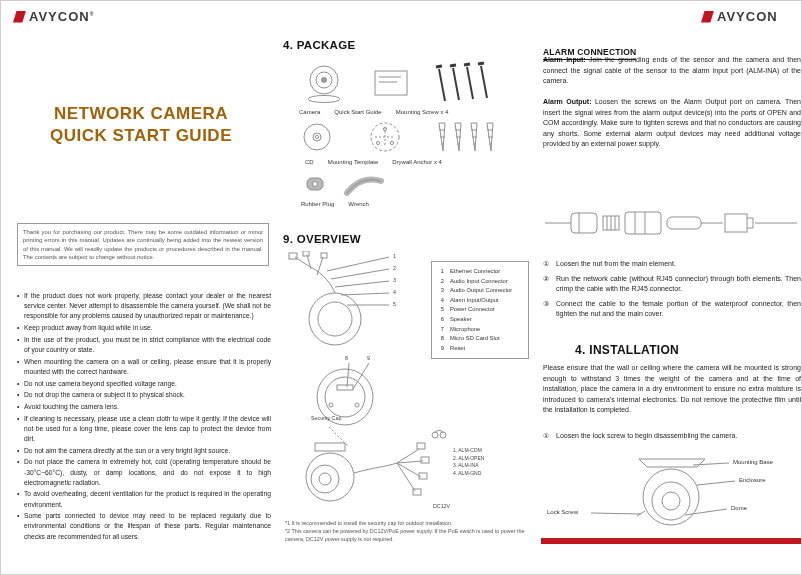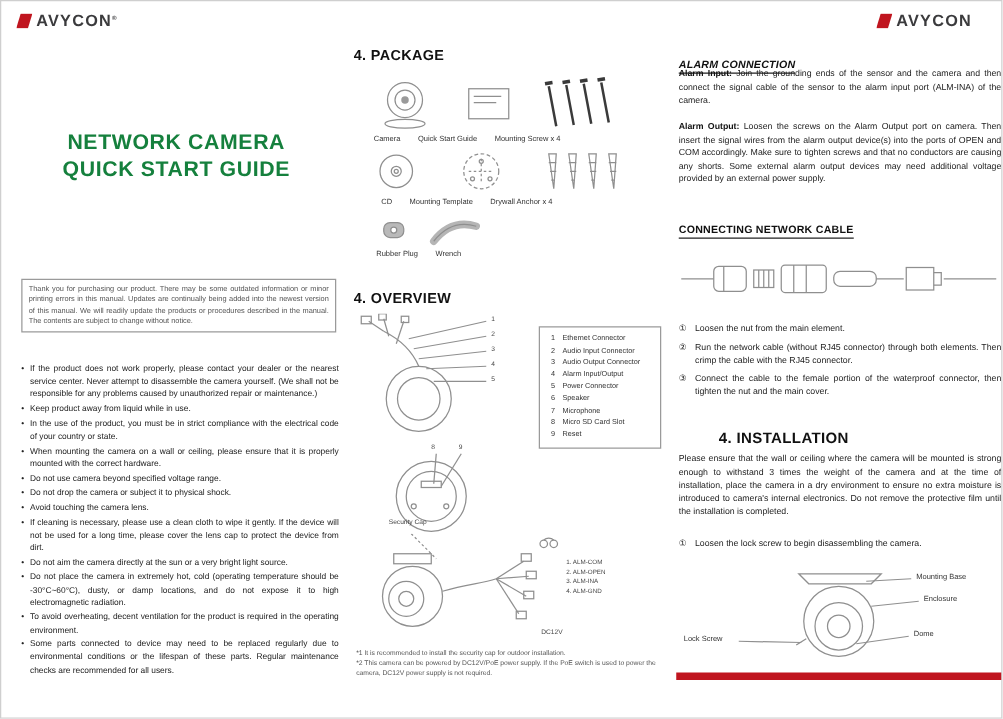--- a/index.html
+++ b/index.html
@@ -8,21 +8,21 @@
     font-family:"Liberation Sans","DejaVu Sans",sans-serif;color:#1c1c1c;
     overflow:hidden;border:1px solid #cfcfcf;box-sizing:border-box;
   }
   .abs{position:absolute;}
   
   .logo{display:flex;align-items:center;gap:3px;}
   .logo-flag{width:13px;height:12px;background:#c0151f;clip-path:polygon(28% 0,100% 0,72% 100%,0 100%);}
   .logo-text{font-weight:bold;font-size:13px;letter-spacing:1px;color:#3b3b3d;}
   .logo-reg{font-size:5px;vertical-align:super;color:#3b3b3d;}
   
-  .doc-title{width:252px;text-align:center;font-weight:bold;font-size:17px;line-height:1.3;letter-spacing:.5px;color:#15803d;}
+  .doc-title{width:252px;text-align:center;font-weight:bold;font-size:17px;line-height:1.3;letter-spacing:.5px;color:#a16207;}
   .note-box{width:240px;border:1px solid #9a9a9a;padding:4px 5px;font-size:5.9px;line-height:1.4;color:#555;text-align:justify;}
   .h-section{font-size:11.5px;font-weight:bold;color:#111;letter-spacing:.3px;}
   .bullets{margin:0;padding:0;list-style:none;width:254px;font-size:6.7px;line-height:1.52;text-align:justify;color:#222;}
   .bullets li{position:relative;padding-left:7px;margin-bottom:1.5px;}
   .bullets li::before{content:"•";position:absolute;left:0;top:0;}
   
   .pkg-wrap{width:242px;height:172px;}
   .pkg-cap{position:absolute;font-size:6px;color:#333;display:flex;gap:14px;}
   svg.draw{stroke:#8f8f8f;fill:none;stroke-width:1;}
   .ov-listbox{position:absolute;border:1px solid #9a9a9a;padding:5px 4px 5px 6px;width:86px;font-size:5.8px;color:#333;background:#fff;}
@@ -159,21 +159,21 @@
     <svg class="abs" style="left:58px;top:110px;" width="46" height="30" viewBox="0 0 46 30" fill="none">
       <path d="M6 24 Q 20 6 40 12" stroke="#b5b5b5" stroke-width="6" stroke-linecap="round"></path>
       <path d="M6 24 Q 20 6 40 12" stroke="#8f8f8f" stroke-width="1" fill="none"></path>
     </svg>
     <div class="pkg-cap" style="left:18px;top:142px;">
       <span>Rubber Plug</span>
       <span>Wrench</span>
     </div>
   </div>
 
-  <div class="abs h-section" style="left:282px;top:232px;">4. OVERVIEW</div>
+  <div class="abs h-section" style="left:282px;top:232px;">9. OVERVIEW</div>
 
   <div class="abs" style="left:282px;top:250px;width:245px;height:266px;">
 
     <svg class="draw abs" style="left:0;top:0;" width="140" height="100" viewBox="0 0 140 100">
       <circle cx="52" cy="68" r="26"></circle>
       <circle cx="52" cy="68" r="17"></circle>
       <path d="M52 42 C 46 28, 36 20, 24 14"></path>
       <path d="M24 14 l-12 -8"></path>
         <rect x="6" y="2" width="8" height="6"></rect>
       <path d="M28 18 l-4 -14"></path>
@@ -270,33 +270,30 @@
       <div>4. ALM-GND</div>
     </div>
     <span class="tiny-label" style="left:150px;top:252px;">DC12V</span>
   </div>
 
   <div class="abs footnotes" style="left:284px;top:518px;">
     <div>*1 It is recommended to install the security cap for outdoor installation.</div>
     <div>*2 This camera can be powered by DC12V/PoE power supply. If the PoE switch is used to power the camera, DC12V power supply is not required.</div>
   </div>
 
-  <div class="abs" style="left:542px;top:40px;font-style:italic;">
+  <div class="abs" style="left:542px;top:40px;">
     <span class="h-sub">ALARM CONNECTION</span>
   </div>
   <p class="abs para" style="left:542px;top:54px;margin:0;">
     <b>Alarm Input:</b><span> Join the grounding ends of the sensor and the camera and then connect the signal cable of the sensor to the alarm input port (ALM-INA) of the camera.</span>
   </p>
   <p class="abs para" style="left:542px;top:96px;margin:0;">
     <b>Alarm Output:</b><span> Loosen the screws on the Alarm Output port on camera. Then insert the signal wires from the alarm output device(s) into the ports of OPEN and COM accordingly. Make sure to tighten screws and that no conductors are causing any shorts. Some external alarm output devices may need additional voltage provided by an external power supply.</span>
   </p>
 
-  <div class="abs" style="left:542px;top:172px;">
-    <span class="h-sub">CONNECTING NETWORK CABLE</span>
-  </div>
   <svg class="draw abs" style="left:542px;top:190px;" width="256" height="62" viewBox="0 0 256 62">
     <path d="M2 32 h26"></path>
     <rect x="28" y="22" width="26" height="20" rx="4"></rect>
     <line x1="36" y1="22" x2="36" y2="42"></line>
     <rect x="60" y="25" width="16" height="14"></rect>
     <line x1="64" y1="25" x2="64" y2="39"></line>
     <line x1="68" y1="25" x2="68" y2="39"></line>
     <line x1="72" y1="25" x2="72" y2="39"></line>
     <rect x="82" y="21" width="36" height="22" rx="3"></rect>
     <line x1="92" y1="21" x2="92" y2="43"></line>

